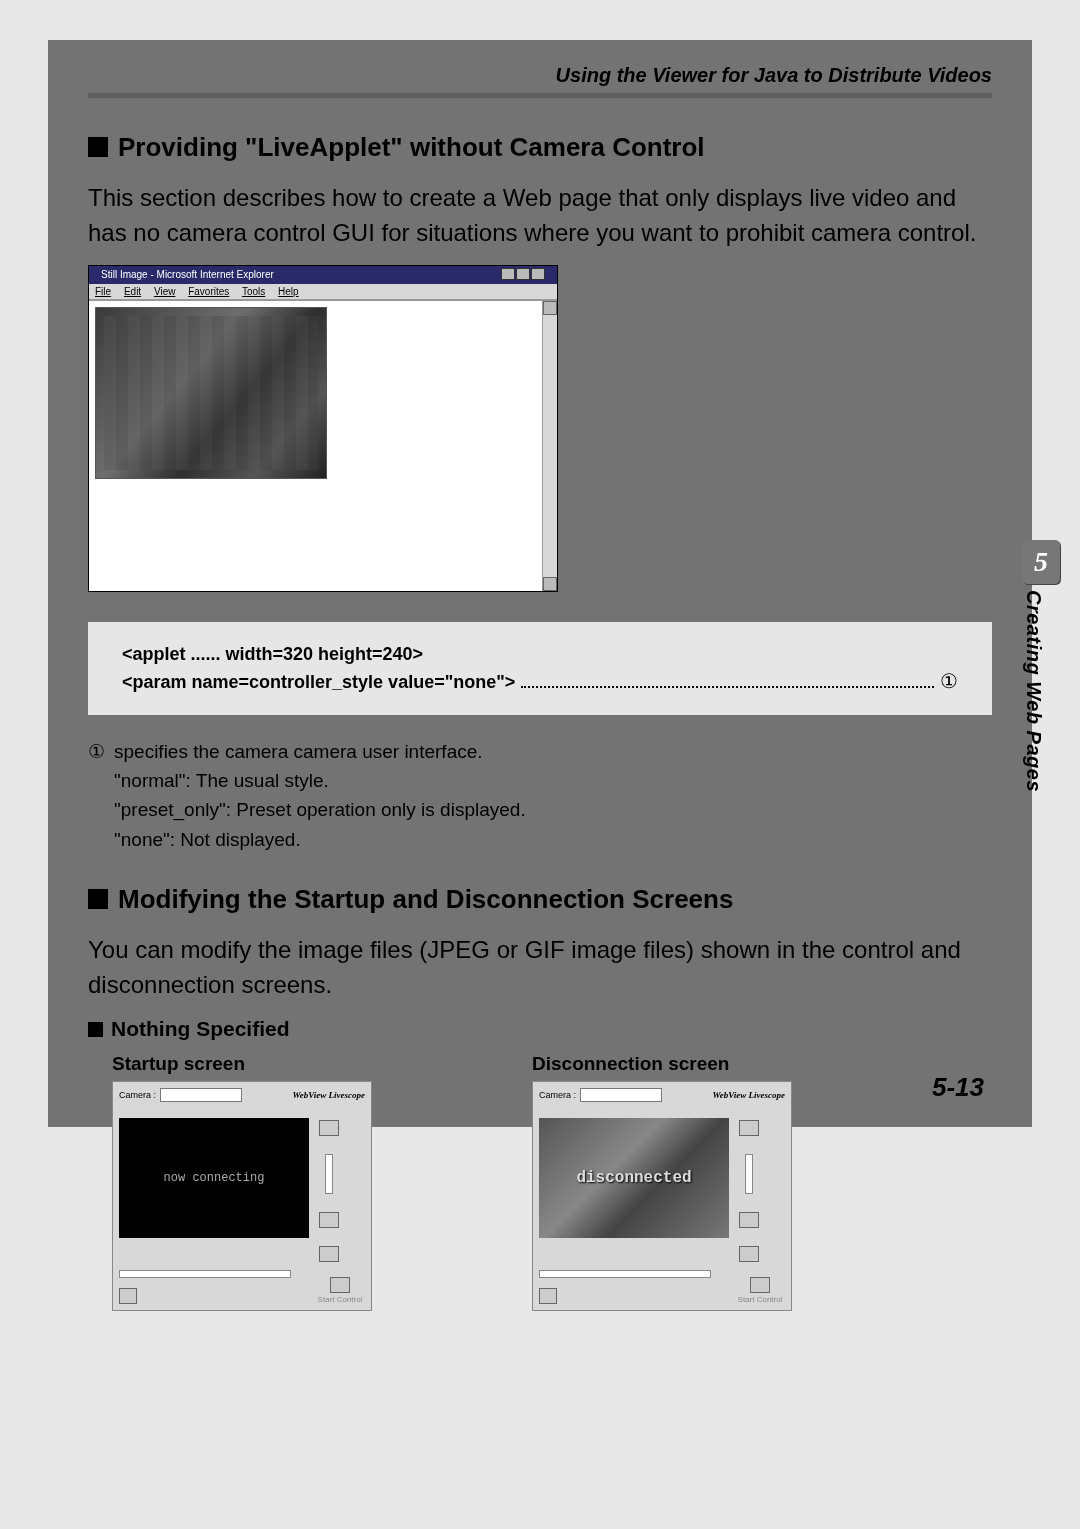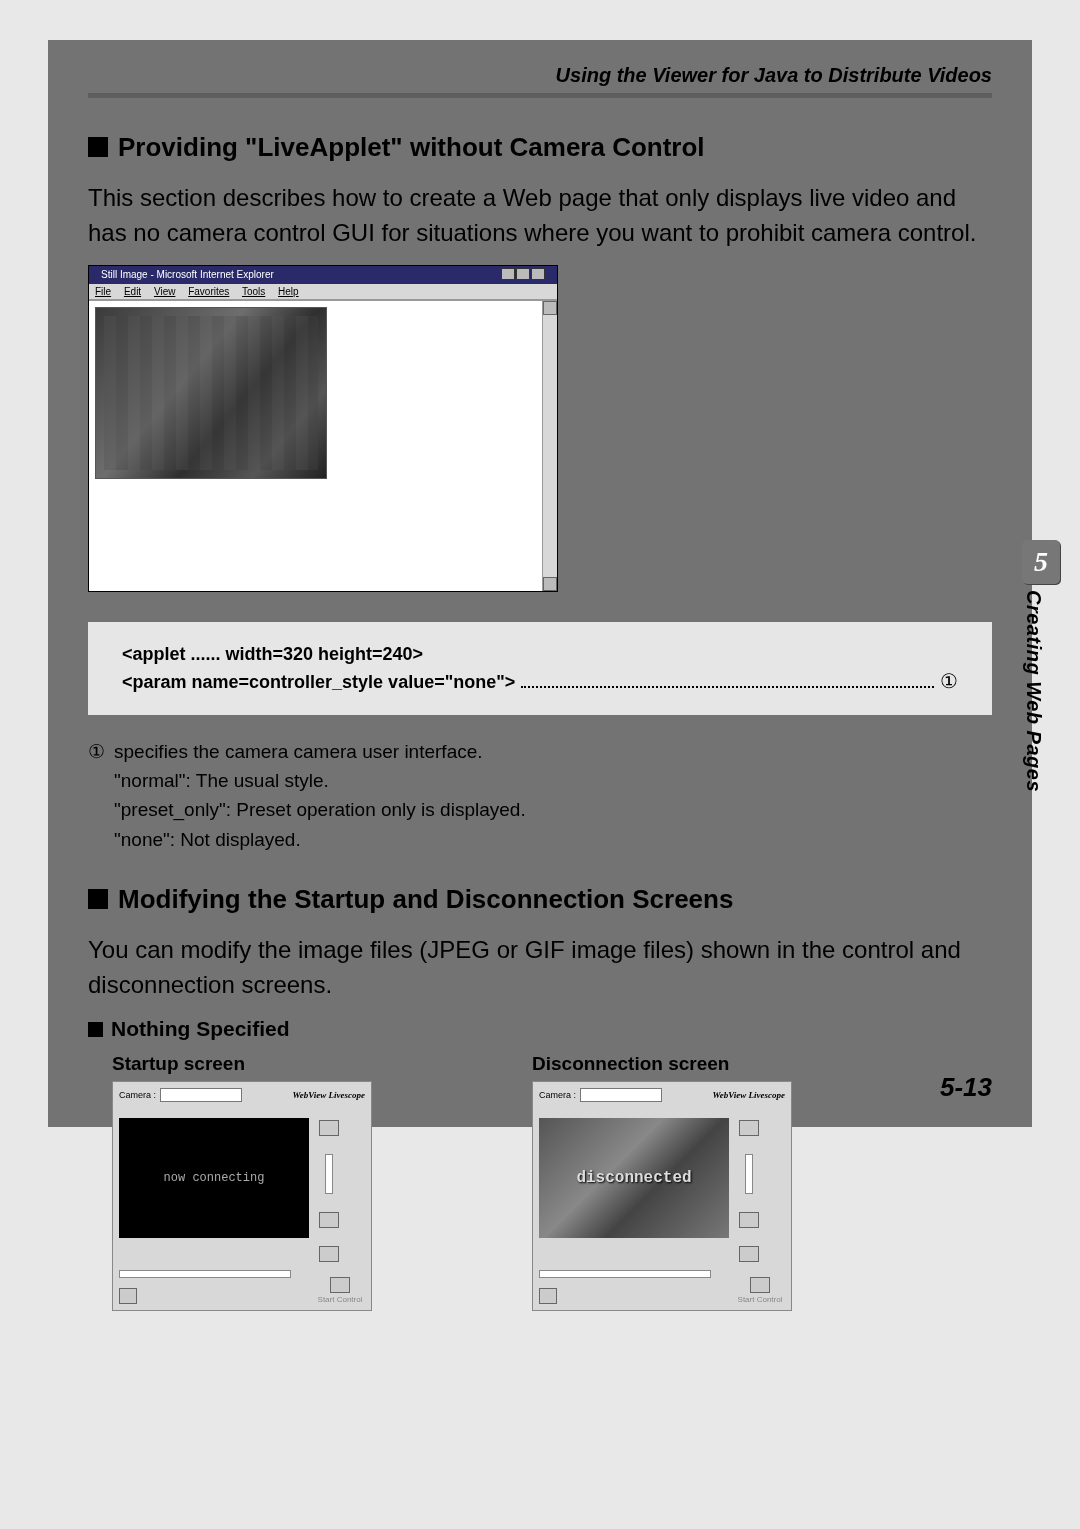--- a/index.html
+++ b/index.html
@@ -284,21 +284,21 @@
   .side-tab .vtext {
     font-style: italic;
     font-weight: bold;
     font-size: 20px;
     writing-mode: vertical-rl;
     letter-spacing: 0.5px;
   }
 
   .page-num {
     position: absolute;
-    right: 40px;
+    right: 48px;
     bottom: 24px;
     font-style: italic;
     font-weight: bold;
     font-size: 26px;
   }
 </style>
 </head>
 <body>
 
 <div class="page">

